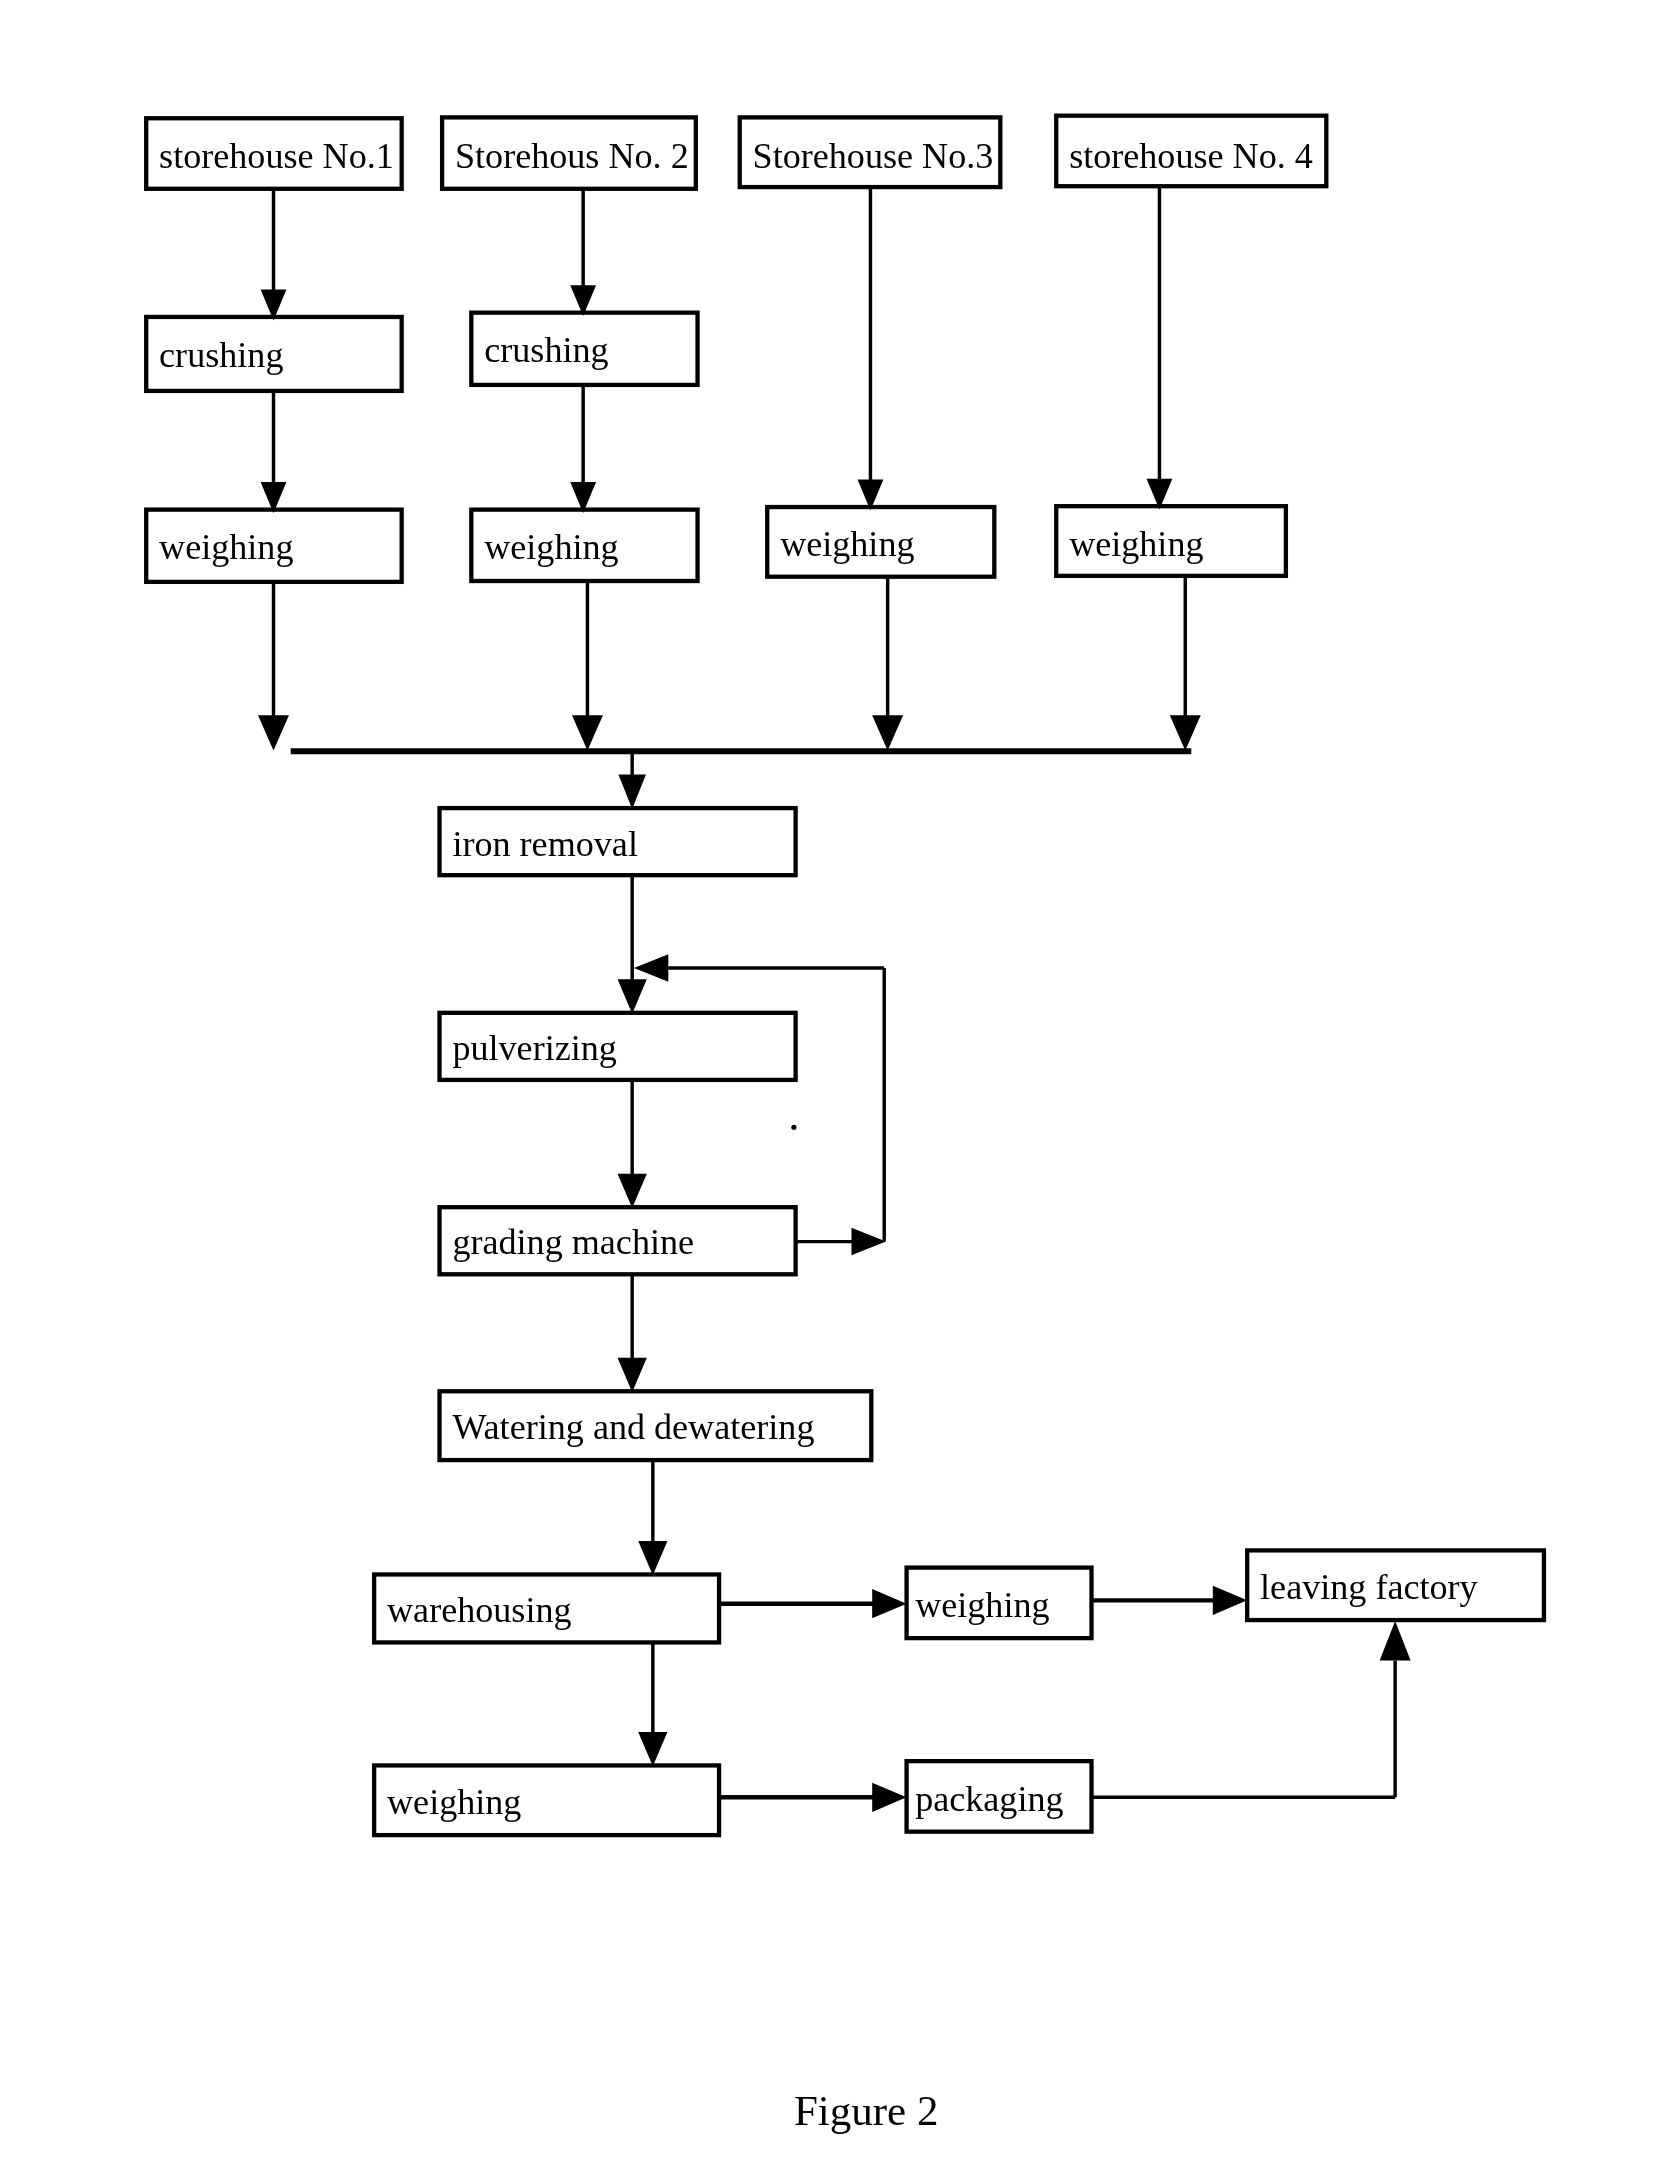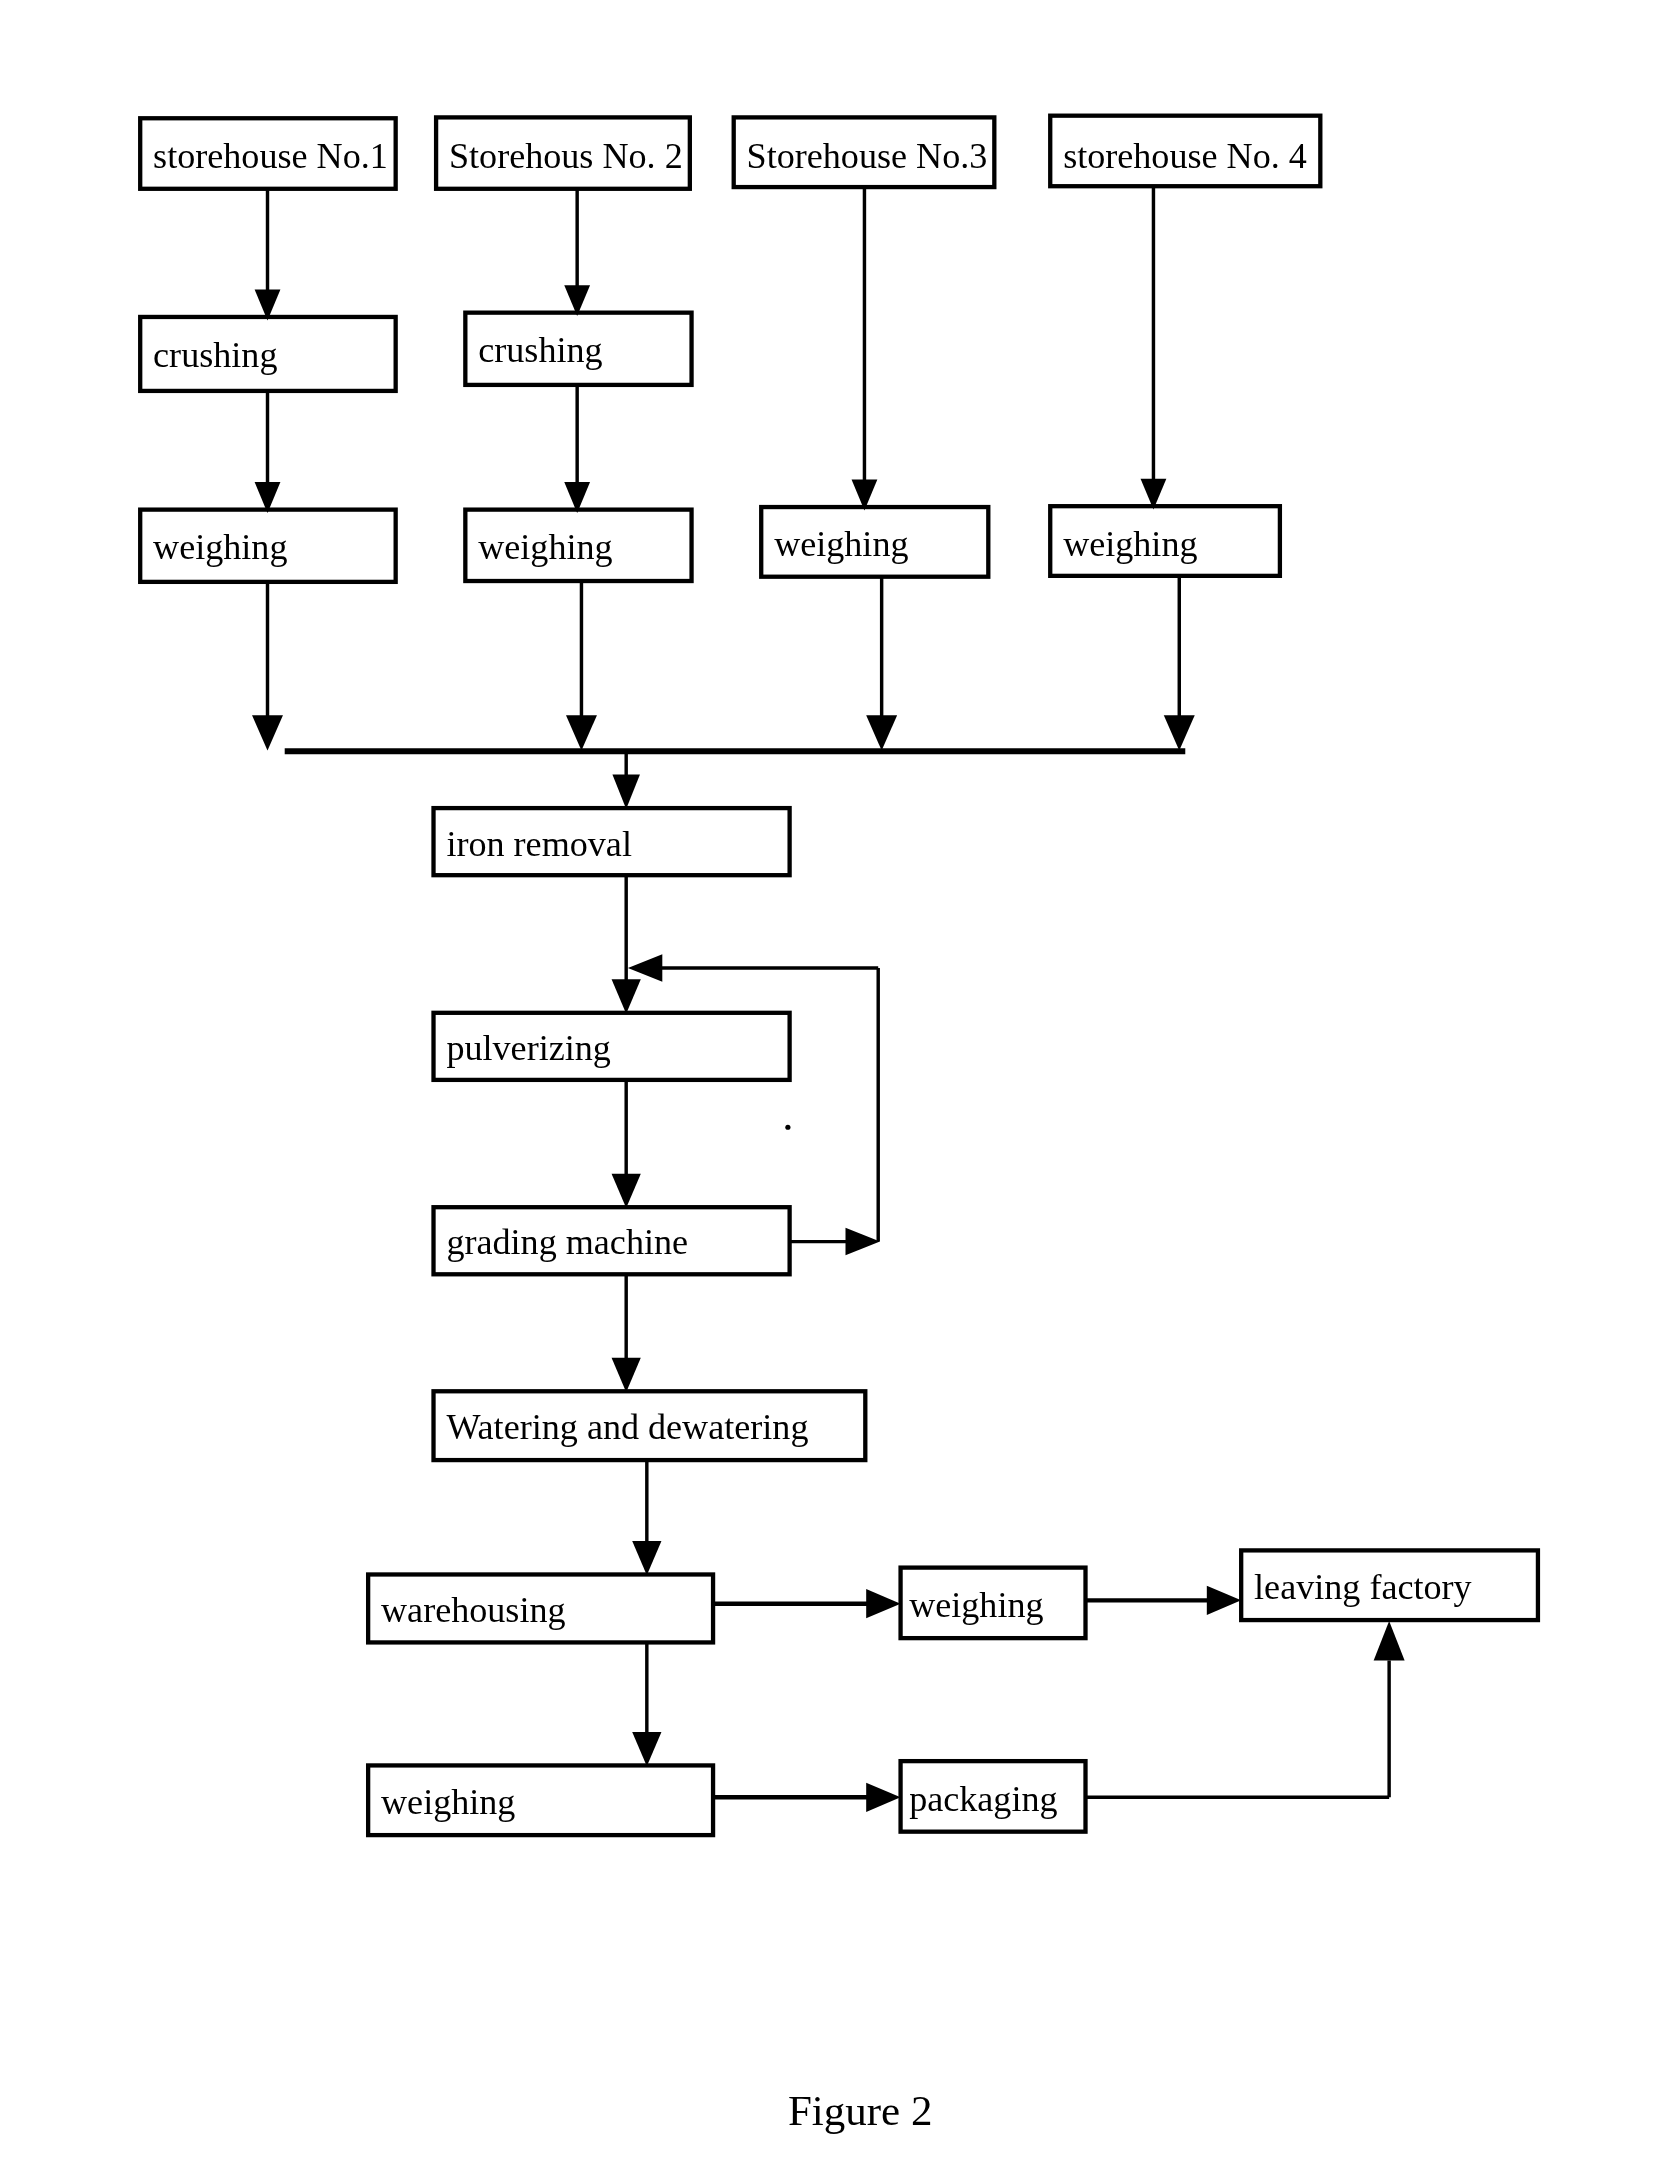--- a/index.html
+++ b/index.html
@@ -14,20 +14,21 @@
     color: #000000;
     overflow: hidden;
     position: relative;
   }
   #figure-root {
     position: absolute;
     left: 0;
     top: 0;
     width: 1672px;
     height: 2177px;
+    padding-left: 6px;
   }
   svg#flowchart {
     display: block;
     width: 1679px;
     height: 2177px;
   }
   .node-box {
     fill: #ffffff;
     stroke: #000000;
     stroke-width: 5;

